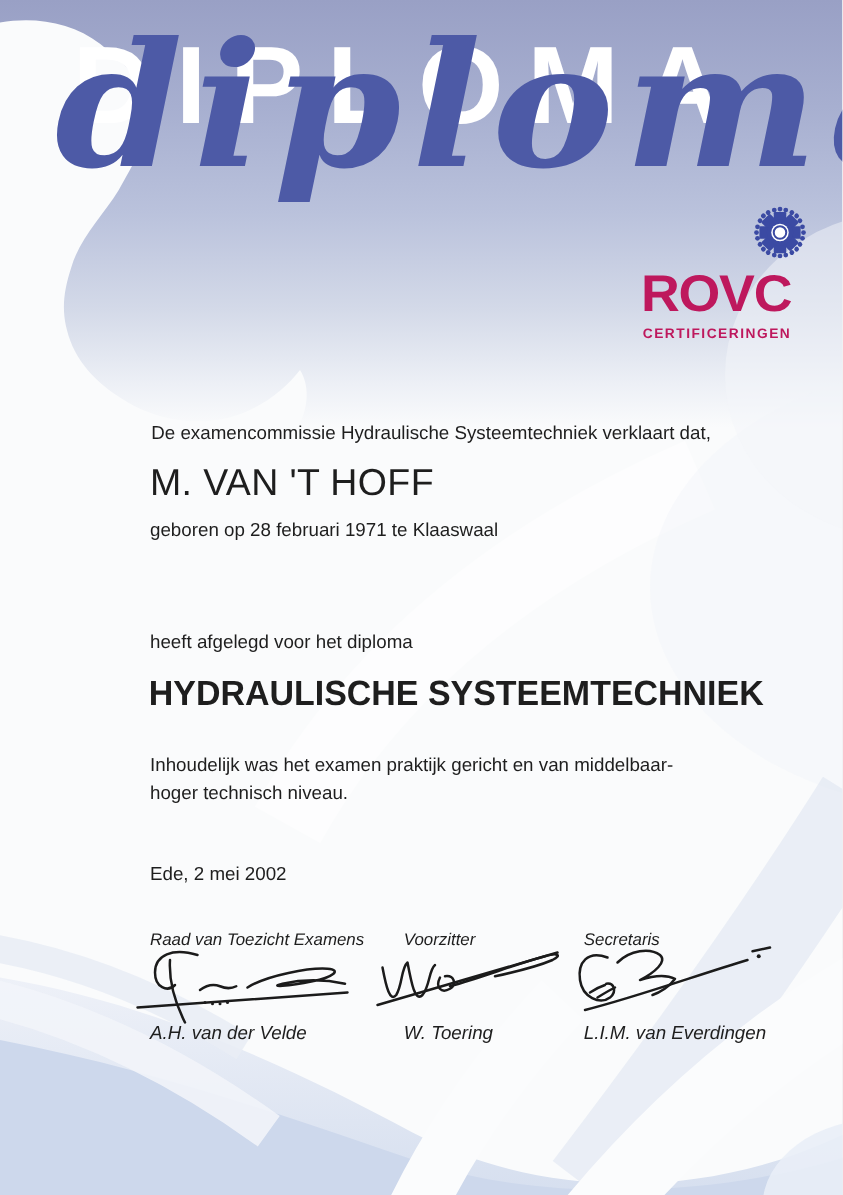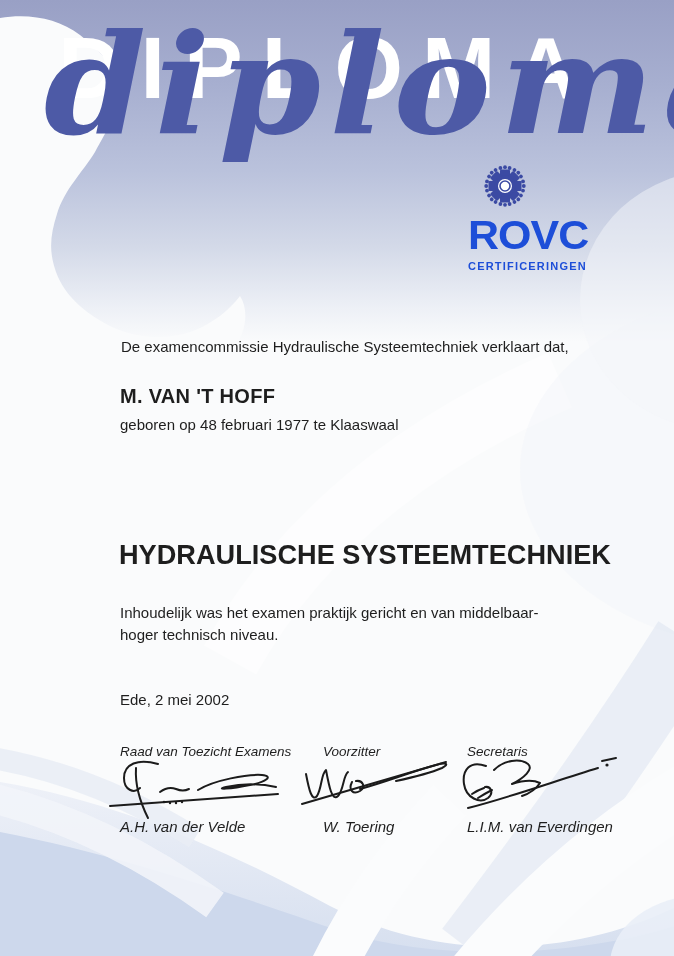--- a/index.html
+++ b/index.html
@@ -16,31 +16,31 @@
     font-size:88px;line-height:1;letter-spacing:19px;color:#ffffff;
     white-space:nowrap;
   }
   .script-title{
     position:absolute;left:44px;top:16px;z-index:2;
     font-family:"DejaVu Serif",serif;font-style:italic;font-weight:bold;
     font-size:138px;line-height:1;letter-spacing:8px;color:#4d5aa6;
     transform:scaleX(1.06);transform-origin:left top;white-space:nowrap;
   }
   
-  .logo{position:absolute;left:468px;top:163px;width:165px;z-index:2;text-align:left;color:#1d4ed8;}
+  .logo{position:absolute;left:468px;top:163px;width:165px;z-index:2;text-align:right;color:#be185d;}
   .gear-wrap{transform:translateX(14px);}
   .wordmark{
     font-weight:bold;font-size:43px;line-height:1;letter-spacing:-1px;
     margin-top:1px;transform:scaleY(.96);transform-origin:center top;
   }
   .logo-sub{font-weight:bold;font-size:11px;letter-spacing:1.2px;margin-top:3px;white-space:nowrap;}
   
   .t{position:absolute;z-index:3;color:#1e1e1e;font-size:15px;line-height:1.35;white-space:nowrap;}
   .t.intro{left:121px;top:337px;}
-  .t.name{left:120px;top:383px;font-size:20px;font-weight:bold;letter-spacing:.3px;}
+  .t.name{left:120px;top:367px;font-size:30px;font-weight:normal;letter-spacing:.3px;}
   .t.birth{left:120px;top:415px;}
   .t.exam1{left:120px;top:482px;}
   .t.exam2{left:120px;top:504px;}
   .t.title{left:119px;top:536px;font-size:28px;font-weight:bold;transform:scaleX(.97);transform-origin:left top;}
   .t.level1{left:120px;top:603px;}
   .t.level2{left:120px;top:625px;}
   .t.date{left:120px;top:690px;}
   .t.role{top:743px;font-size:13.5px;font-style:italic;}
   .t.signame{top:817px;font-style:italic;}
   .col1{left:120px;} .col2{left:303px;margin-left:20px;} .col3{left:467px;}
@@ -155,21 +155,22 @@
           <circle r="5" fill="none" stroke="#3b4aa3" stroke-width="1.6"></circle>
         </g>
       </svg>
     </div>
     <div class="wordmark">ROVC</div>
     <div class="logo-sub">CERTIFICERINGEN</div>
   </div>
 
   <div class="t intro">De examencommissie Hydraulische Systeemtechniek verklaart dat,</div>
   <div class="t name">M. VAN 'T HOFF</div>
-  <div class="t birth">geboren op 48 februari 1977 te Klaaswaal</div>
+  <div class="t birth">geboren op 28 februari 1971 te Klaaswaal</div>
+  <div class="t exam2">heeft afgelegd voor het diploma</div>
   <div class="t title">HYDRAULISCHE SYSTEEMTECHNIEK</div>
   <div class="t level2">hoger technisch niveau.</div>
   <div class="t level1">Inhoudelijk was het examen praktijk gericht en van middelbaar-</div>
   <div class="t date">Ede, 2 mei 2002</div>
 
   <div class="t role col1">Raad van Toezicht Examens</div>
   <div class="t role col2">Voorzitter</div>
   <div class="t role col3">Secretaris</div>
 
   <svg class="sig" style="left:102px;top:756px;" width="200" height="64" viewBox="0 0 200 64">

